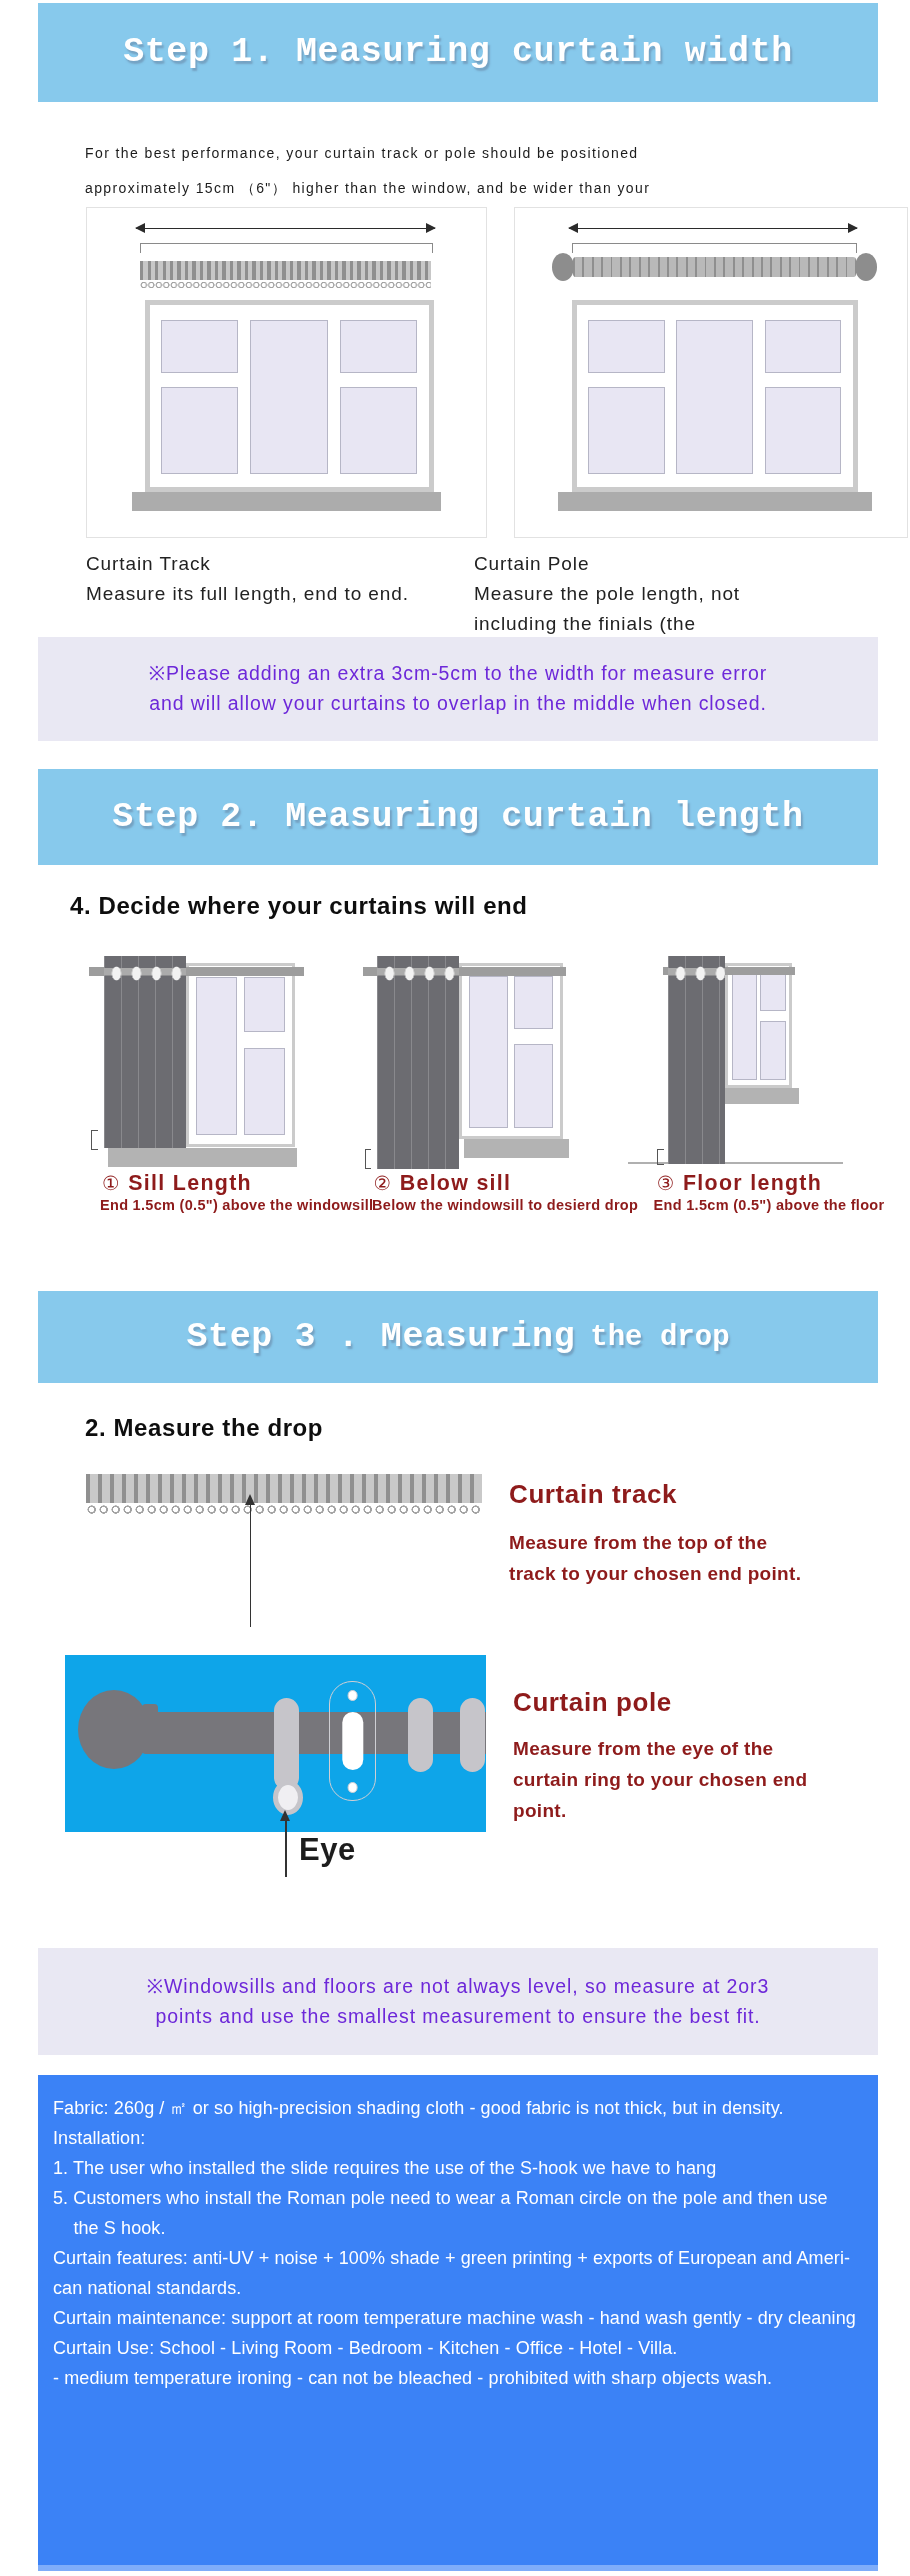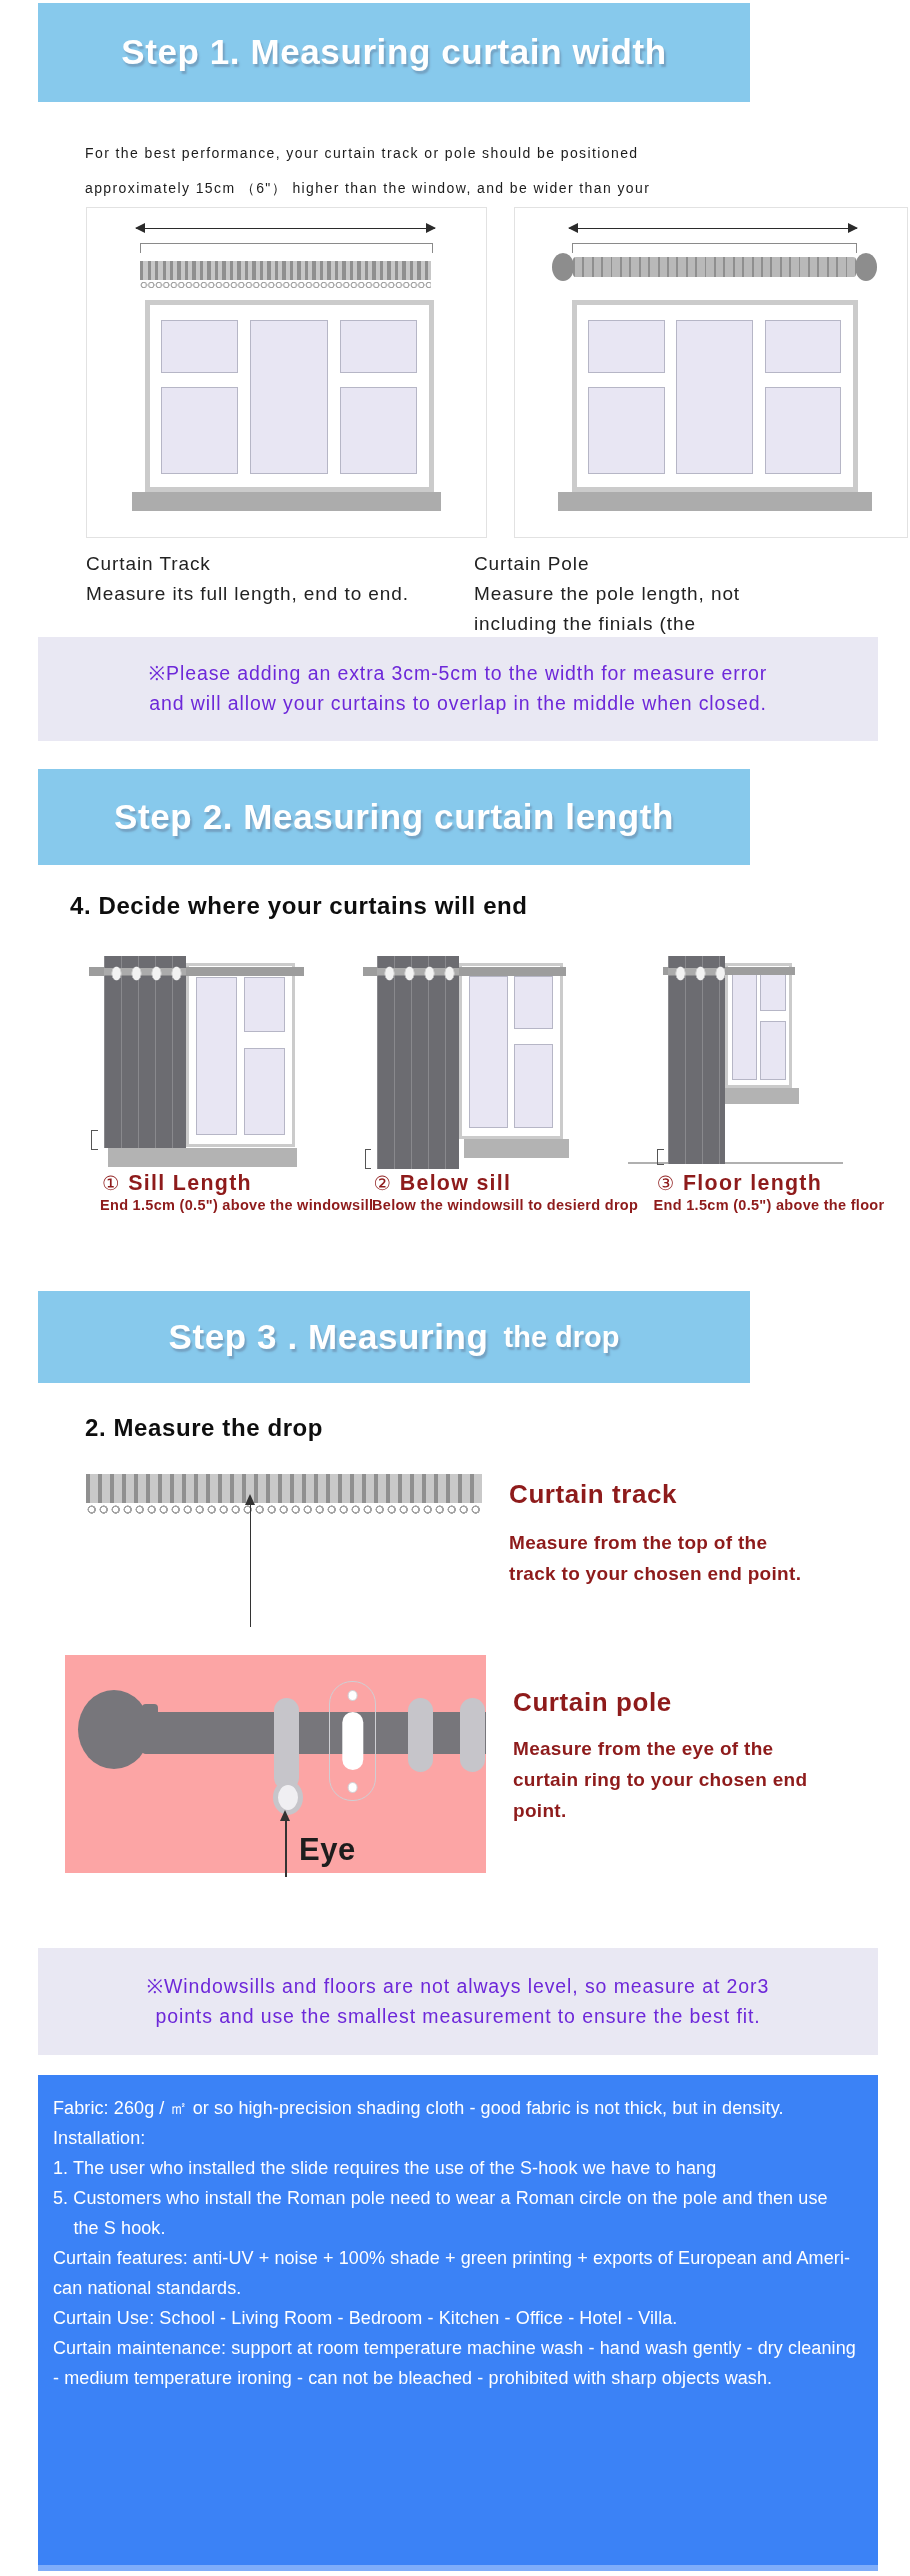--- a/index.html
+++ b/index.html
@@ -2,24 +2,25 @@
 <html style="font-size:10px"><head>
 <meta charset="utf-8">
 <style>
   html,body { margin:0; padding:0; background:#ffffff; }
   #page {
     position:relative; width:910px; height:2576px; background:#ffffff;
     font-family:"Liberation Sans", sans-serif; overflow:hidden; color:#1c1c1c;
   }
   
   .banner {
-    position:absolute; left:38px; width:712px; background:#87c9ec; color:#ffffff;
+    position:absolute; left:38px; width:840px; background:#87c9ec; color:#ffffff;
     font-weight:bold; font-size:35px; letter-spacing:0.6px;
     display:flex; align-items:center; justify-content:center;
     text-shadow:1.9px 2.5px 1.9px rgba(100,130,160,.55);
+    font-family:Liberation Mono, monospace;
   }
   #banner1 { top:2.5px;    height:99px; }
   #banner2 { top:769px; height:96px; }
   #banner3 { top:1291px; height:92px; }
   #banner3 .sub { font-size:29px; margin-left:15px; letter-spacing:0; }
 
   
   .intro { position:absolute; left:85px; top:136px; font-size:14px; letter-spacing:1.4px;
            line-height:35px; white-space:nowrap; color:#1c1c1c; }
   .cap   { position:absolute; font-size:19px; letter-spacing:0.9px; line-height:30px; color:#222; }
@@ -85,21 +86,21 @@
     border-left:5.7px solid transparent; border-right:5.7px solid transparent; border-bottom:11.3px solid #333; }
   #track3bar  { left:86px; top:1474px; width:396px; height:29px; position:absolute; background:#c9c9c9;
     background-image:repeating-linear-gradient(90deg,#909090 0 4.4px, rgba(0,0,0,0) 4.4px 12px); }
   #track3loops{ left:86px; top:1504px; width:396px; height:11.3px; position:absolute;
     background-image:radial-gradient(circle at 5.7px 5.7px, rgba(0,0,0,0) 2.5px, #a3a3a3 2.8px, #a3a3a3 4.1px, rgba(0,0,0,0) 4.4px);
     background-size:12px 11.3px; }
   #arrow3 { left:250px; top:1504px; height:123px; }
   .red-title { position:absolute; color:#8e1b1b; font-weight:bold; font-size:26px; letter-spacing:0.6px; white-space:nowrap; }
   .red-desc  { position:absolute; color:#8e1b1b; font-weight:bold; font-size:19px; line-height:31px; letter-spacing:0.3px; white-space:nowrap; }
 
-  #poleBox { position:absolute; left:65px; top:1655px; width:421px; height:218px; background:#fca5a5; }
+  #poleBox { position:absolute; left:65px; top:1655px; width:421px; height:177px; background:#0ea5e9; }
   #poleBox .p-finial { position:absolute; left:12.6px; top:35px; width:72px; height:79px; background:#77767b; border-radius:50%; }
   #poleBox .p-collar { position:absolute; left:77px; top:49px; width:16.4px; height:50px; background:#77767b; border-radius:3.8px; }
   #poleBox .p-bar    { position:absolute; left:88px; top:57px; width:333px; height:42px; background:#77767b; }
   #poleBox .p-ring   { position:absolute; width:25px; background:#c6c5ca; border-radius:12.6px; top:43px; }
   #ring1 { left:209px; height:92px; }
   #ring2 { left:343px; height:74px; }
   #ring3 { left:395px; height:74px; }
   #poleBox .p-plate  { position:absolute; left:264px; top:26.4px; width:45px; height:118px; border:1.9px solid #cfcfd4;
                        border-radius:23px; background:transparent; }
   #poleBox .p-screw  { position:absolute; left:50%; transform:translateX(-50%); width:8.8px; height:8.8px;
@@ -281,19 +282,19 @@
   </div>
 
   <div id="footer">
     <div class="f-line">Fabric: 260g / ㎡ or so high-precision shading cloth - good fabric is not thick, but in density.</div>
     <div class="f-line">Installation:</div>
     <div class="f-line">1. The user who installed the slide requires the use of the S-hook we have to hang</div>
     <div class="f-line">5. Customers who install the Roman pole need to wear a Roman circle on the pole and then use</div>
     <div class="f-line">    the S hook.</div>
     <div class="f-line">Curtain features: anti-UV + noise + 100% shade + green printing + exports of European and Ameri-</div>
     <div class="f-line">can national standards.</div>
+    <div class="f-line">Curtain maintenance: support at room temperature machine wash - hand wash gently - dry cleaning</div>
     <div class="f-line">Curtain Use: School - Living Room - Bedroom - Kitchen - Office - Hotel - Villa.</div>
-    <div class="f-line">Curtain maintenance: support at room temperature machine wash - hand wash gently - dry cleaning</div>
     <div class="f-line">- medium temperature ironing - can not be bleached - prohibited with sharp objects wash.</div>
   </div>
 
 </div>
 
 
 </body></html>

